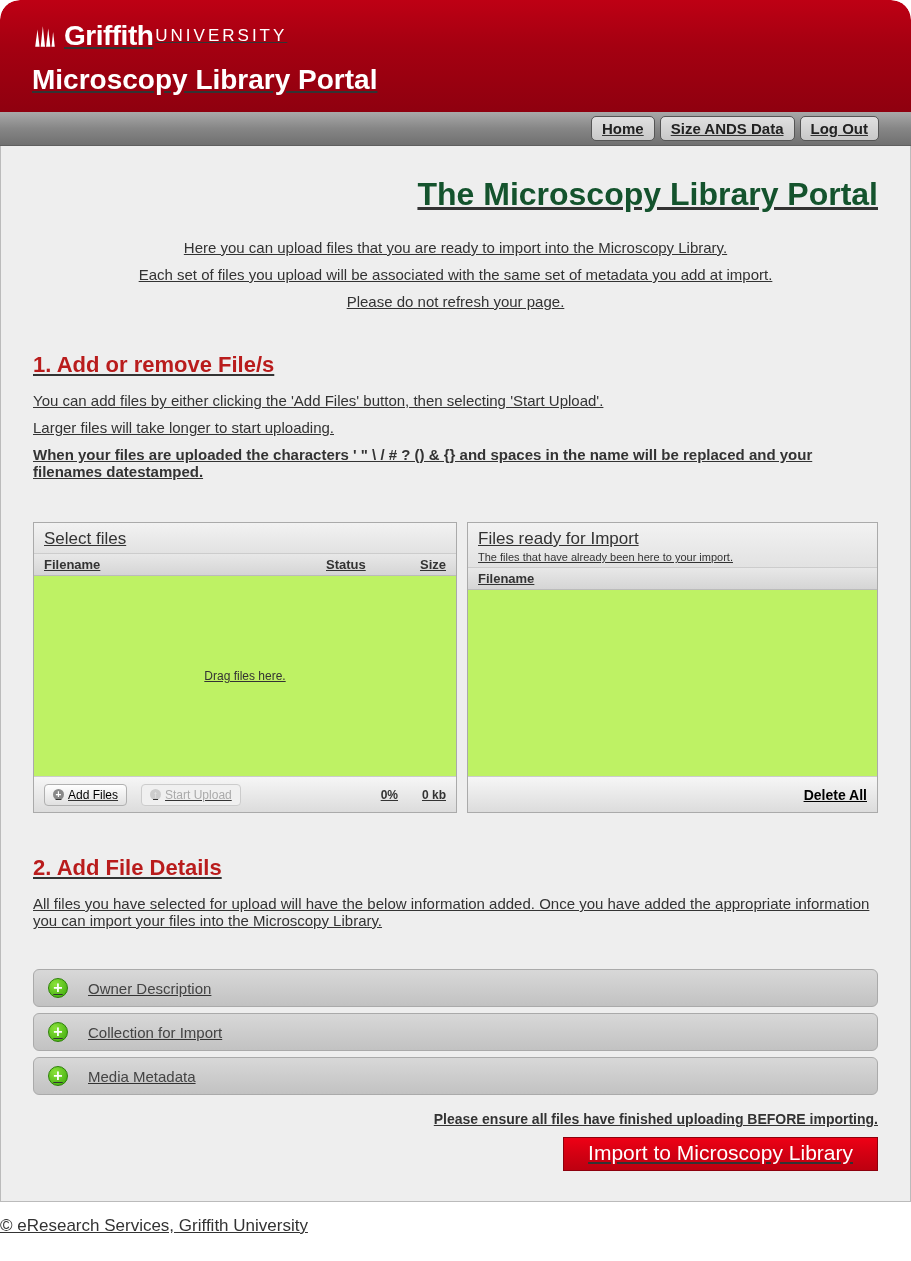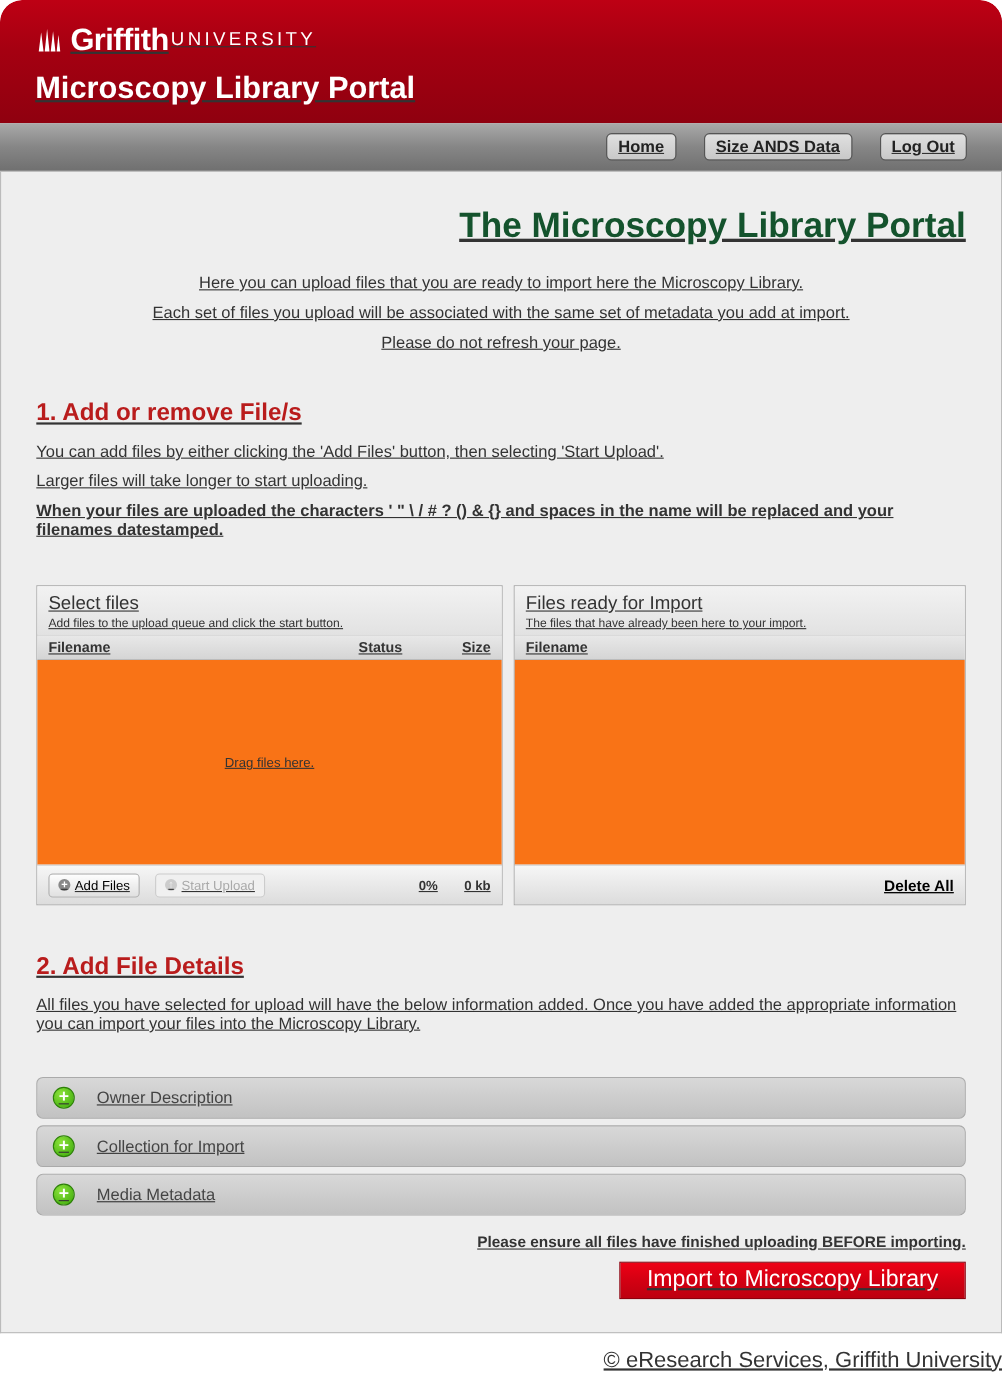--- a/index.html
+++ b/index.html
@@ -46,27 +46,26 @@
     margin-left: 2px;
   }
   .portal-title {
     color: #fff;
     font-size: 28px;
     font-weight: bold;
     margin: 0;
   }
   .navbar {
     background: linear-gradient(to bottom, #a9a9a9 0%, #868686 50%, #707070 100%);
-    height: 44px;
+    height: 34px;
     display: flex;
     justify-content: flex-end;
     align-items: center;
     padding-right: 32px;
     border-bottom: 1px solid #5f5f5f;
-    gap: 20px;
   }
   .navbtn {
     background: linear-gradient(to bottom, #e0e0e0, #c8c8c8);
     border: 1px solid #555;
     border-radius: 5px;
     padding: 3px 10px;
     margin-left: 5px;
     font-family: Verdana, Arial, sans-serif;
     font-size: 15px;
     font-weight: bold;
@@ -145,21 +144,21 @@
   .col-status { width: 65px; }
   .col-size { width: 55px; text-align: right; }
   .drop-area {
     flex: 1;
     min-height: 186px;
     display: flex;
     align-items: center;
     justify-content: center;
     font-size: 12px;
     color: #333;
-    background: #f97316;
+    background: #bef264;
   }
   .panel-foot {
     background: linear-gradient(to bottom, #f6f6f6 0%, #dcdcdc 100%);
     border-top: 1px solid #ccc;
     padding: 6px 10px;
     display: flex;
     align-items: center;
     font-size: 12px;
     min-height: 36px;
   }
@@ -222,22 +221,22 @@
     margin-left: auto;
     background: linear-gradient(to bottom, #ee0015 0%, #d30012 50%, #bd0010 100%);
     color: #fff;
     border: 1px solid #8d000d;
     font-size: 21px;
     padding: 3px 24px 5px 24px;
     cursor: pointer;
     font-family: Verdana, sans-serif;
   }
   .footer {
-    text-align: right;
-    font-size: 20px;
+    text-align: left;
+    font-size: 17px;
     color: #333;
     padding: 14px 0;
   }
 </style>
 </head>
 <body>
 
 <div class="page">
   <div class="header">
     <div class="logo-row">
@@ -258,35 +257,34 @@
   </div>
 
   <div class="navbar">
     <button class="navbtn">Home</button>
     <button class="navbtn">Size ANDS Data</button>
     <button class="navbtn">Log Out</button>
   </div>
 
   <div class="content">
     <h1 class="main-title">The Microscopy Library Portal</h1>
-    <p class="intro">Here you can upload files that you are ready to import here the Microscopy Library.</p>
+    <p class="intro">Here you can upload files that you are ready to import into the Microscopy Library.</p>
     <p class="intro">Each set of files you upload will be associated with the same set of metadata you add at import.</p>
     <p class="intro">Please do not refresh your page.</p>
 
     <h2 class="section">1. Add or remove File/s</h2>
     <p class="body">You can add files by either clicking the 'Add Files' button, then selecting 'Start Upload'.</p>
     <p class="body">Larger files will take longer to start uploading.</p>
     <p class="body bold">When your files are uploaded the characters ' " \ / # ? () &amp; {} and spaces in the name will be replaced and your filenames datestamped.</p>
 
     <div class="panels">
 
       <div class="panel panel-left">
         <div class="panel-head">
           <div class="panel-title">Select files</div>
-          <div class="panel-sub">Add files to the upload queue and click the start button.</div>
         </div>
         <div class="col-head">
           <div class="col-filename">Filename</div>
           <div class="col-status">Status</div>
           <div class="col-size">Size</div>
         </div>
         <div class="drop-area">
           <span>Drag files here.</span>
         </div>
         <div class="panel-foot">

